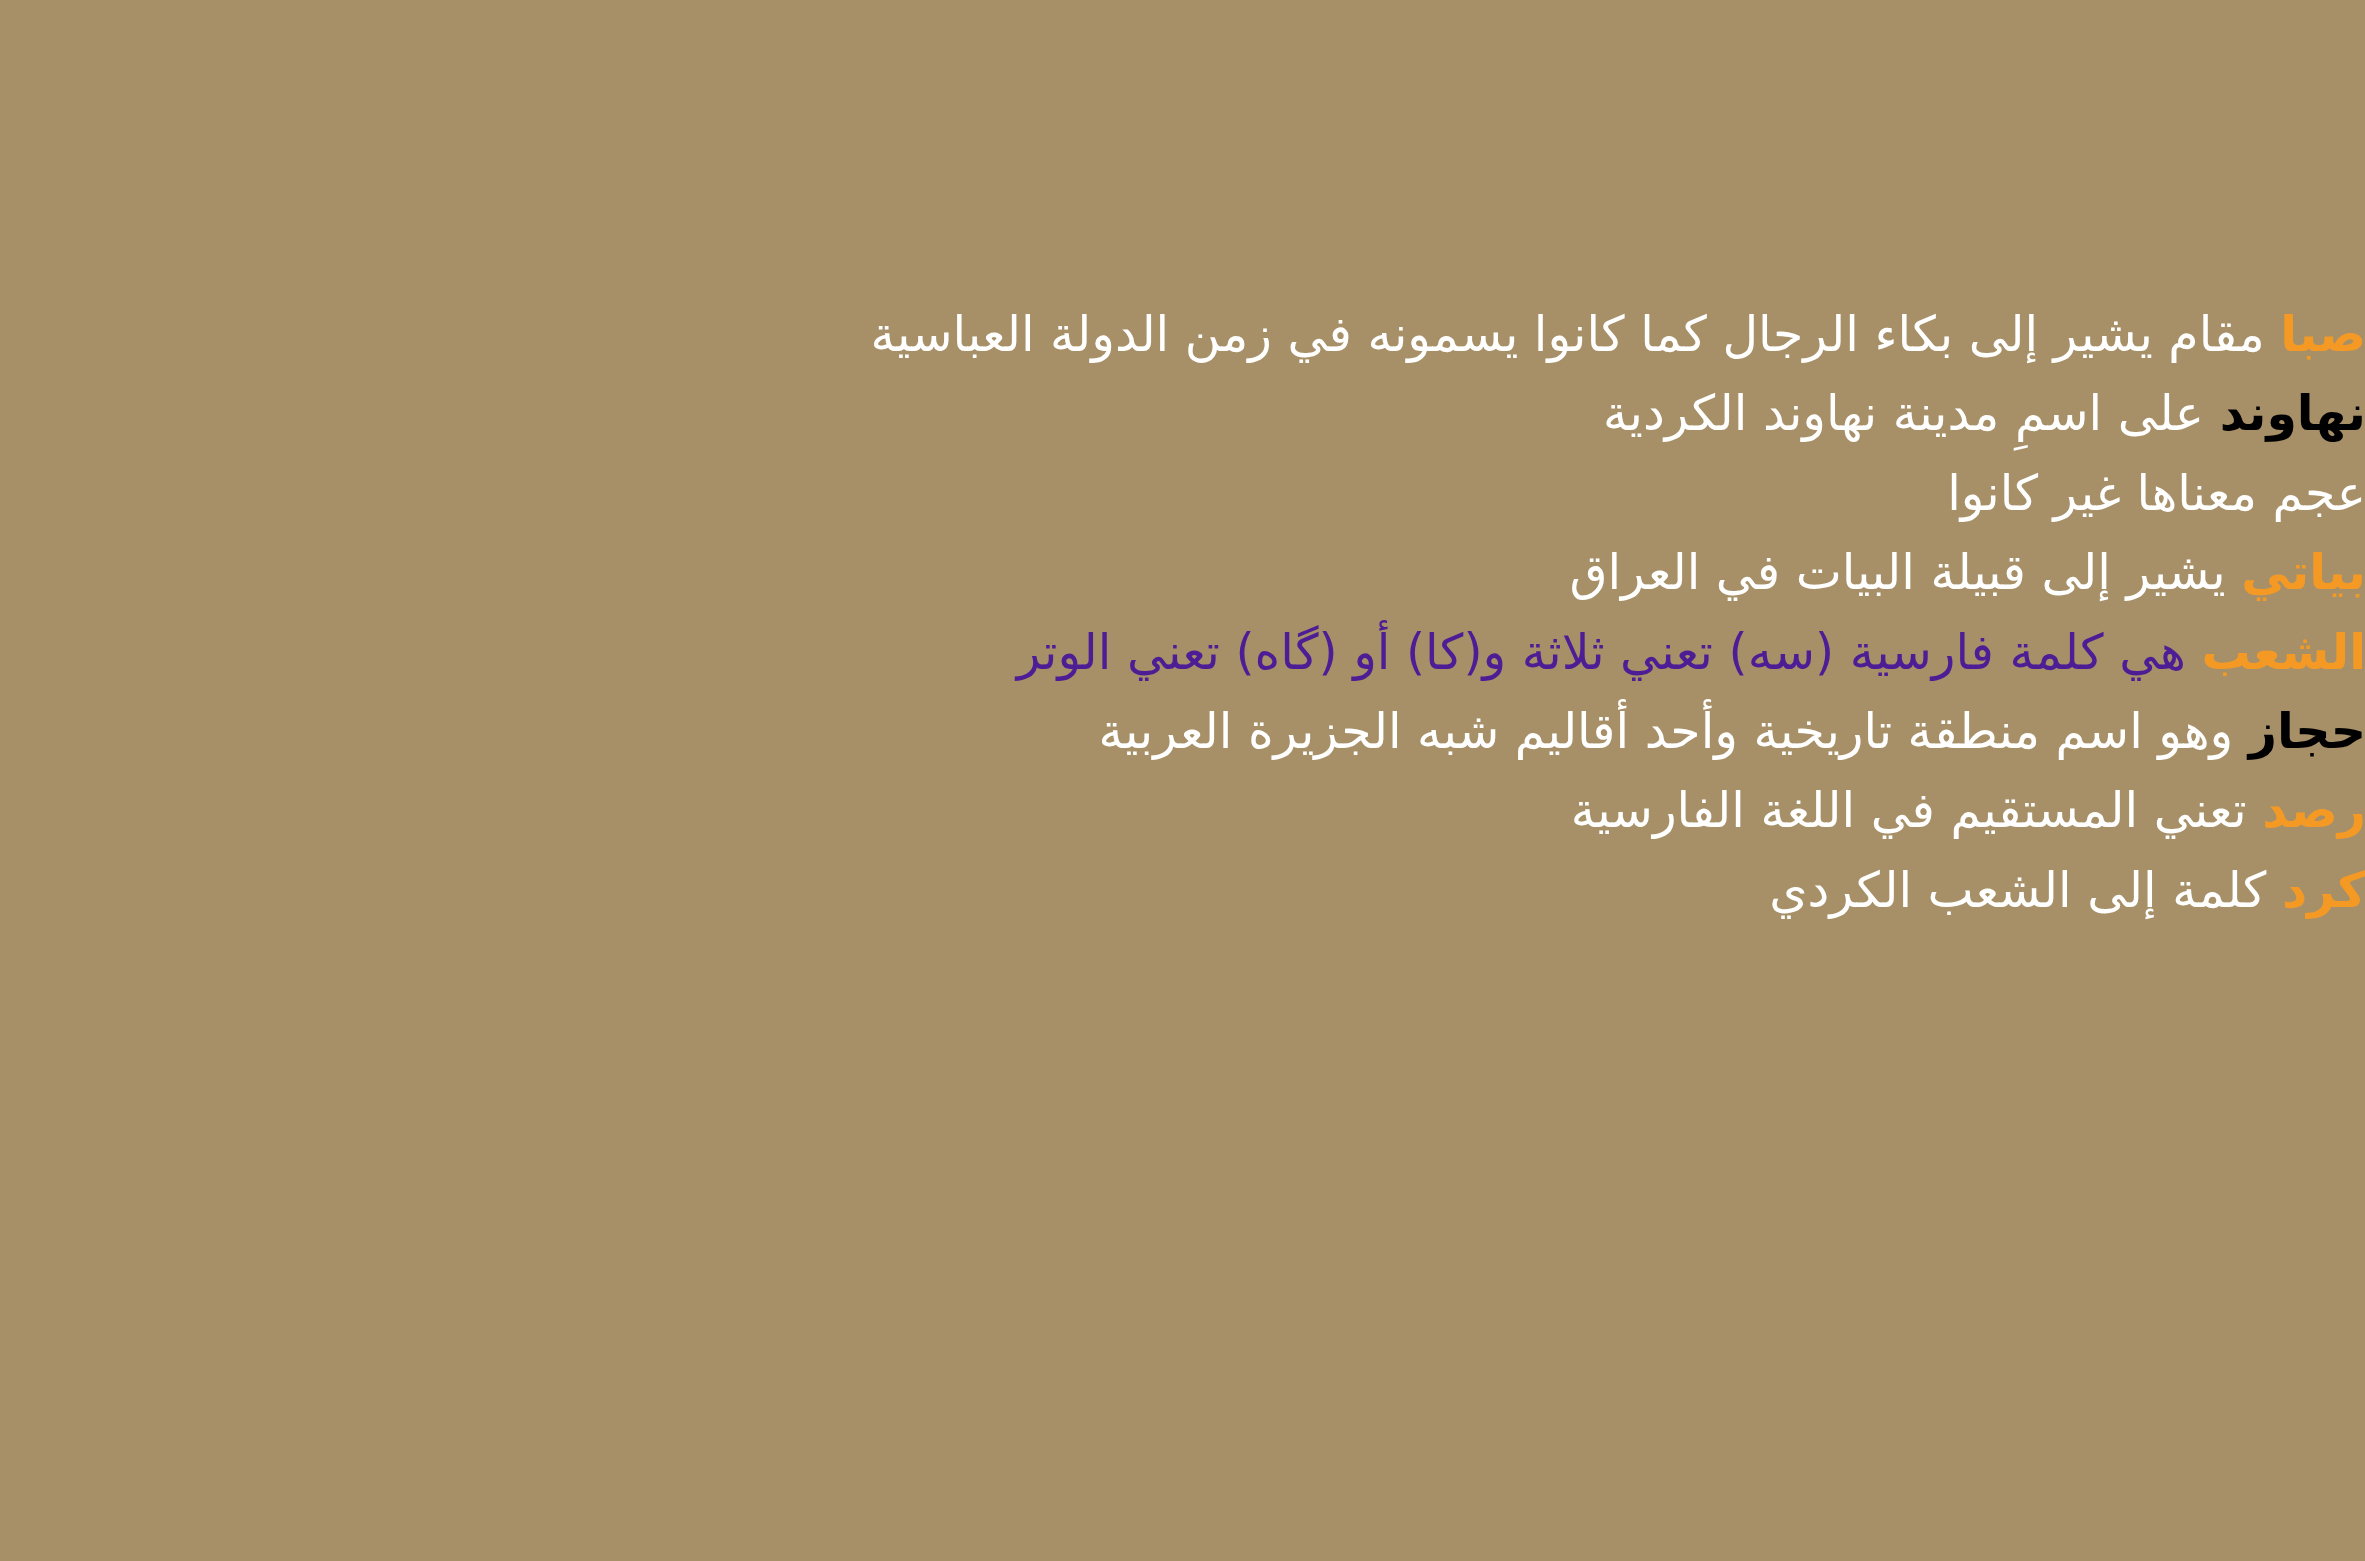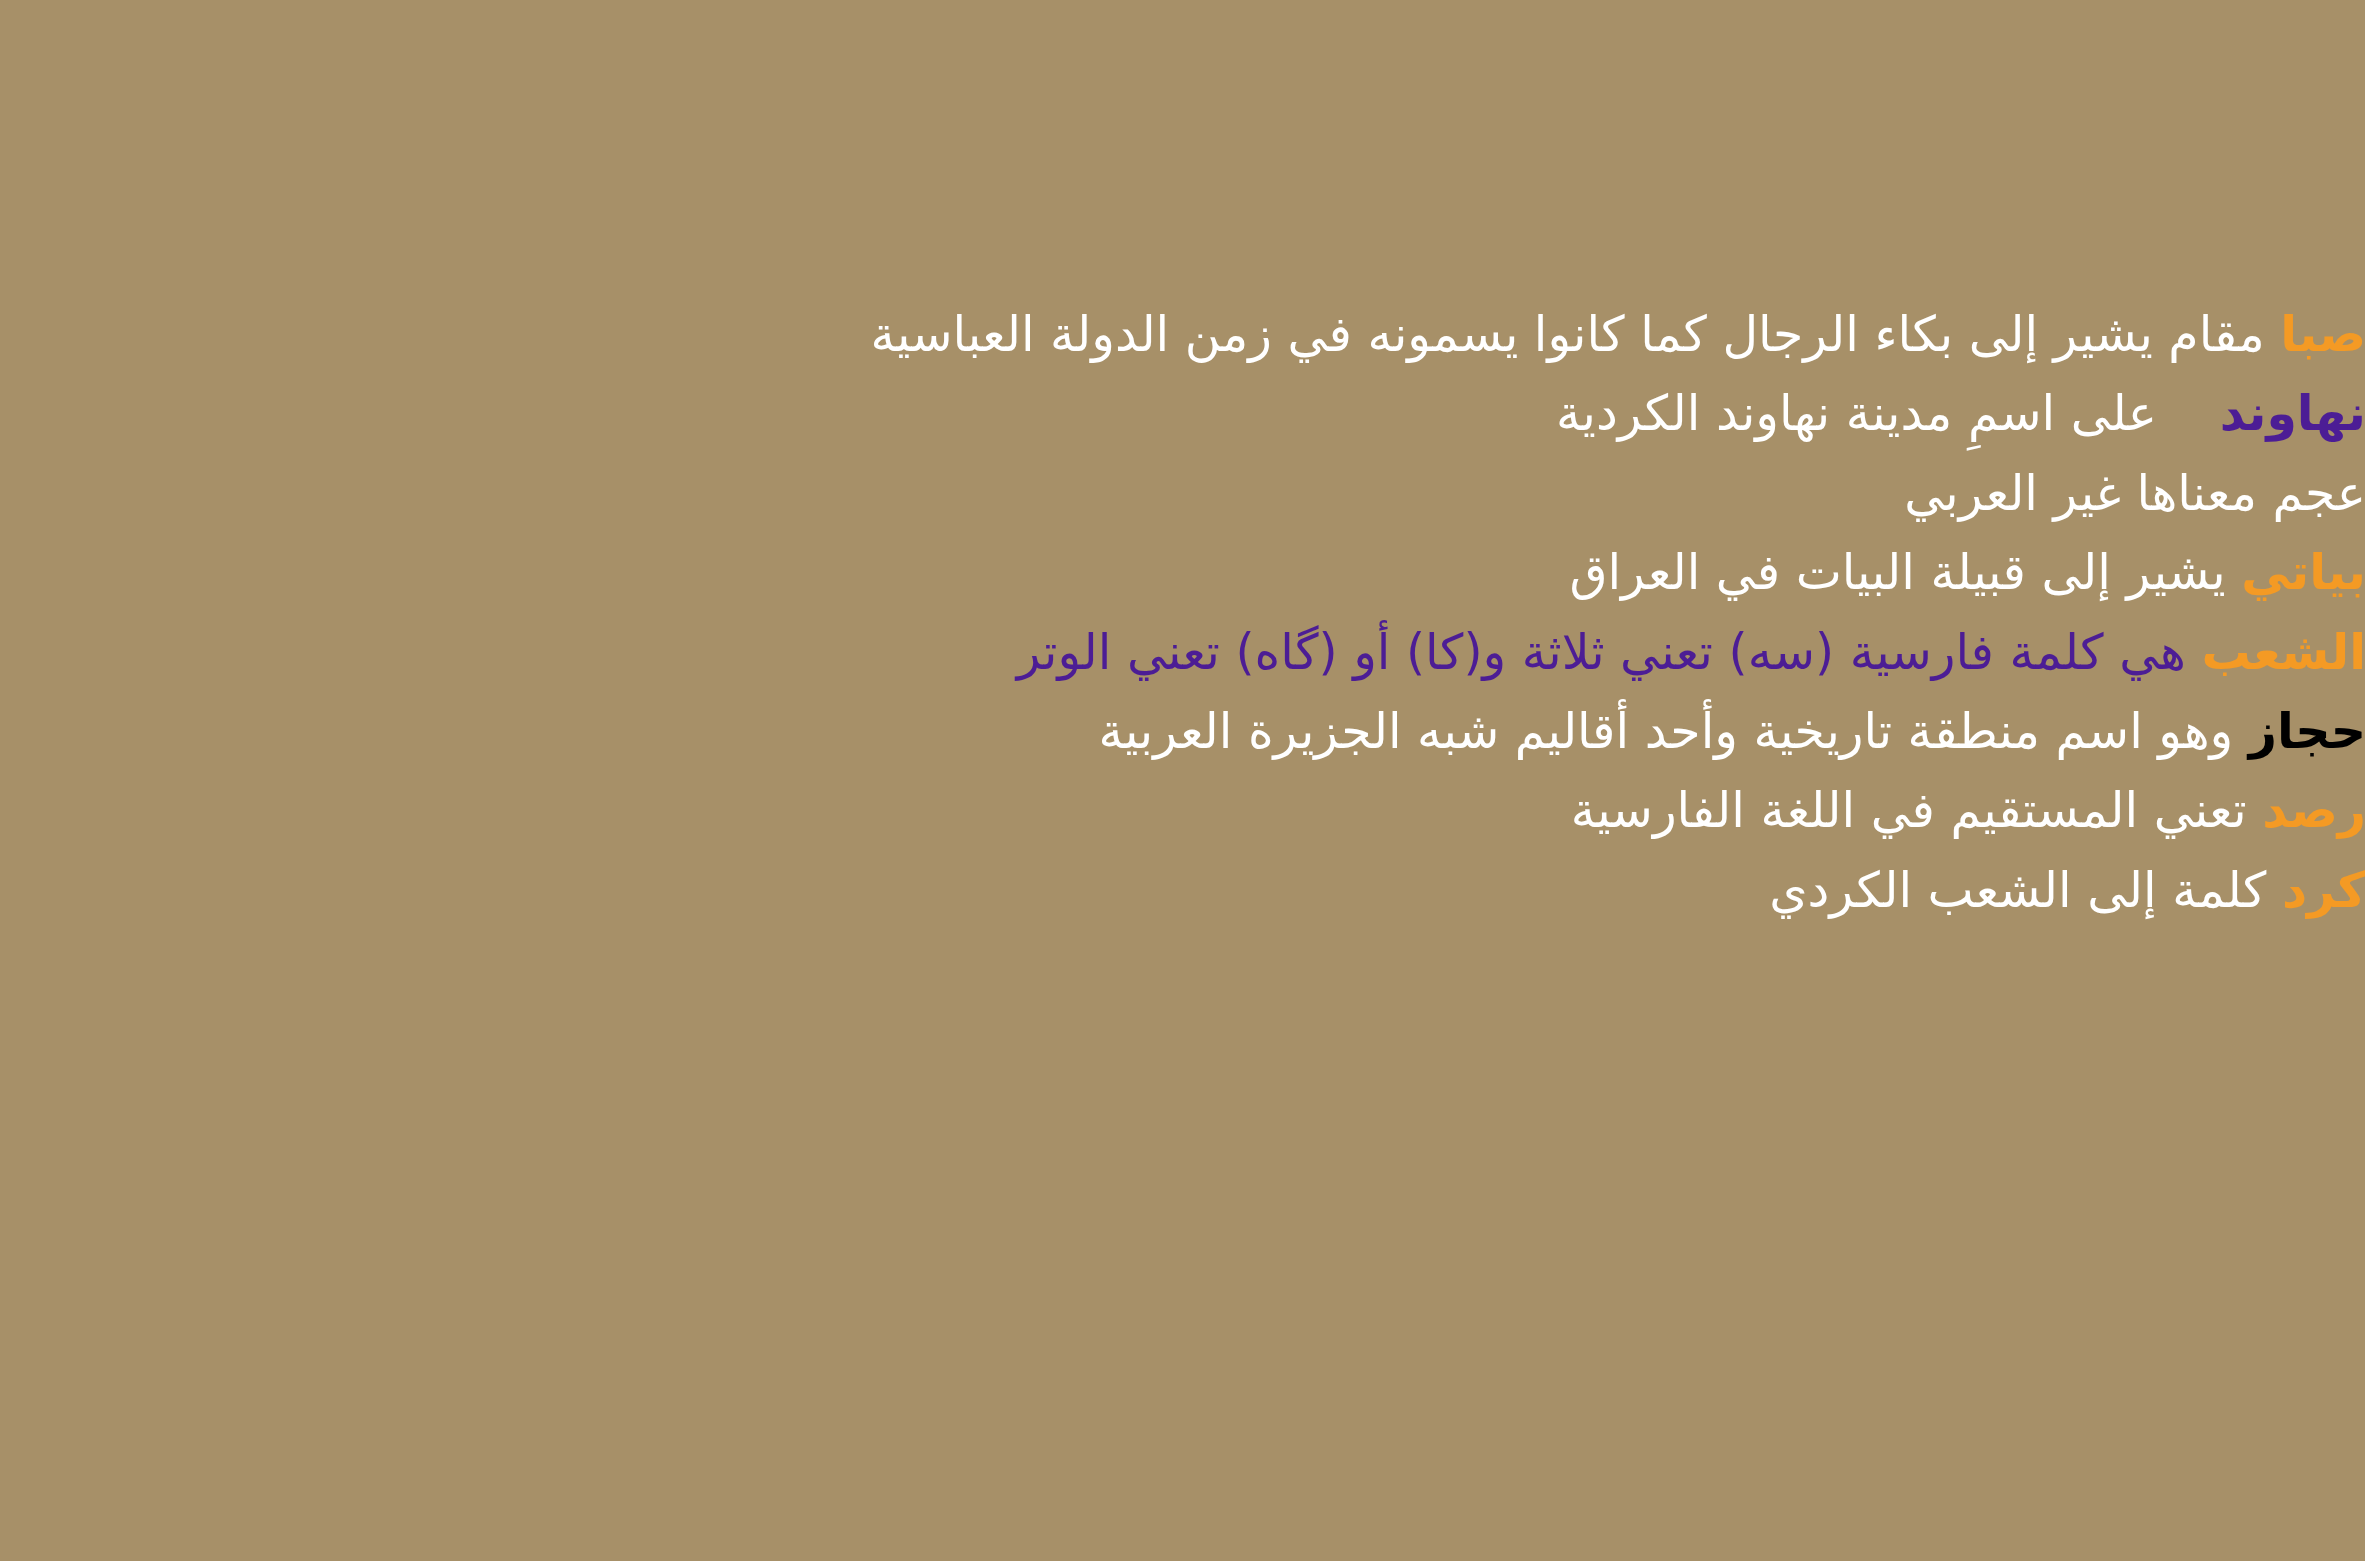--- a/index.html
+++ b/index.html
@@ -52,27 +52,27 @@
 <body style="background: rgb(167, 144, 104);">
 
 <div class="slide">
 
   <div class="line">
     <span class="term" style="color: rgb(244, 154, 36);">صبا</span>
     <span class="gloss" style="color: rgb(255, 255, 255);">مقام يشير إلى بكاء الرجال كما كانوا يسمونه في زمن الدولة العباسية</span>
   </div>
 
   <div class="line">
-    <span class="term" style="color: #4c1d95; margin-left: 47px;">نهاوند</span>
+    <span class="term" style="color: #000000;">نهاوند</span>
     <span class="gloss" style="color: rgb(255, 255, 255);">على اسمِ مدينة نهاوند الكردية</span>
   </div>
 
   <div class="line no-term">
     <span class="term" style="color: rgb(244, 154, 36);"></span>
-    <span class="gloss" style="color: rgb(255, 255, 255);">عجم معناها غير العربي</span>
+    <span class="gloss" style="color: rgb(255, 255, 255);">عجم معناها غير كانوا</span>
   </div>
 
   <div class="line">
     <span class="term" style="color: rgb(244, 154, 36); text-align: right;">بياتي</span>
     <span class="gloss" style="color: rgb(255, 255, 255); margin-top: 20px;">يشير إلى قبيلة البيات في العراق</span>
   </div>
 
   <div class="line">
     <span class="term" style="color: rgb(244, 154, 36);">الشعب</span>
     <span class="gloss" style="color: #4c1d95;">هي كلمة فارسية (سه) تعني ثلاثة و(كا) أو (گاه) تعني الوتر</span>

